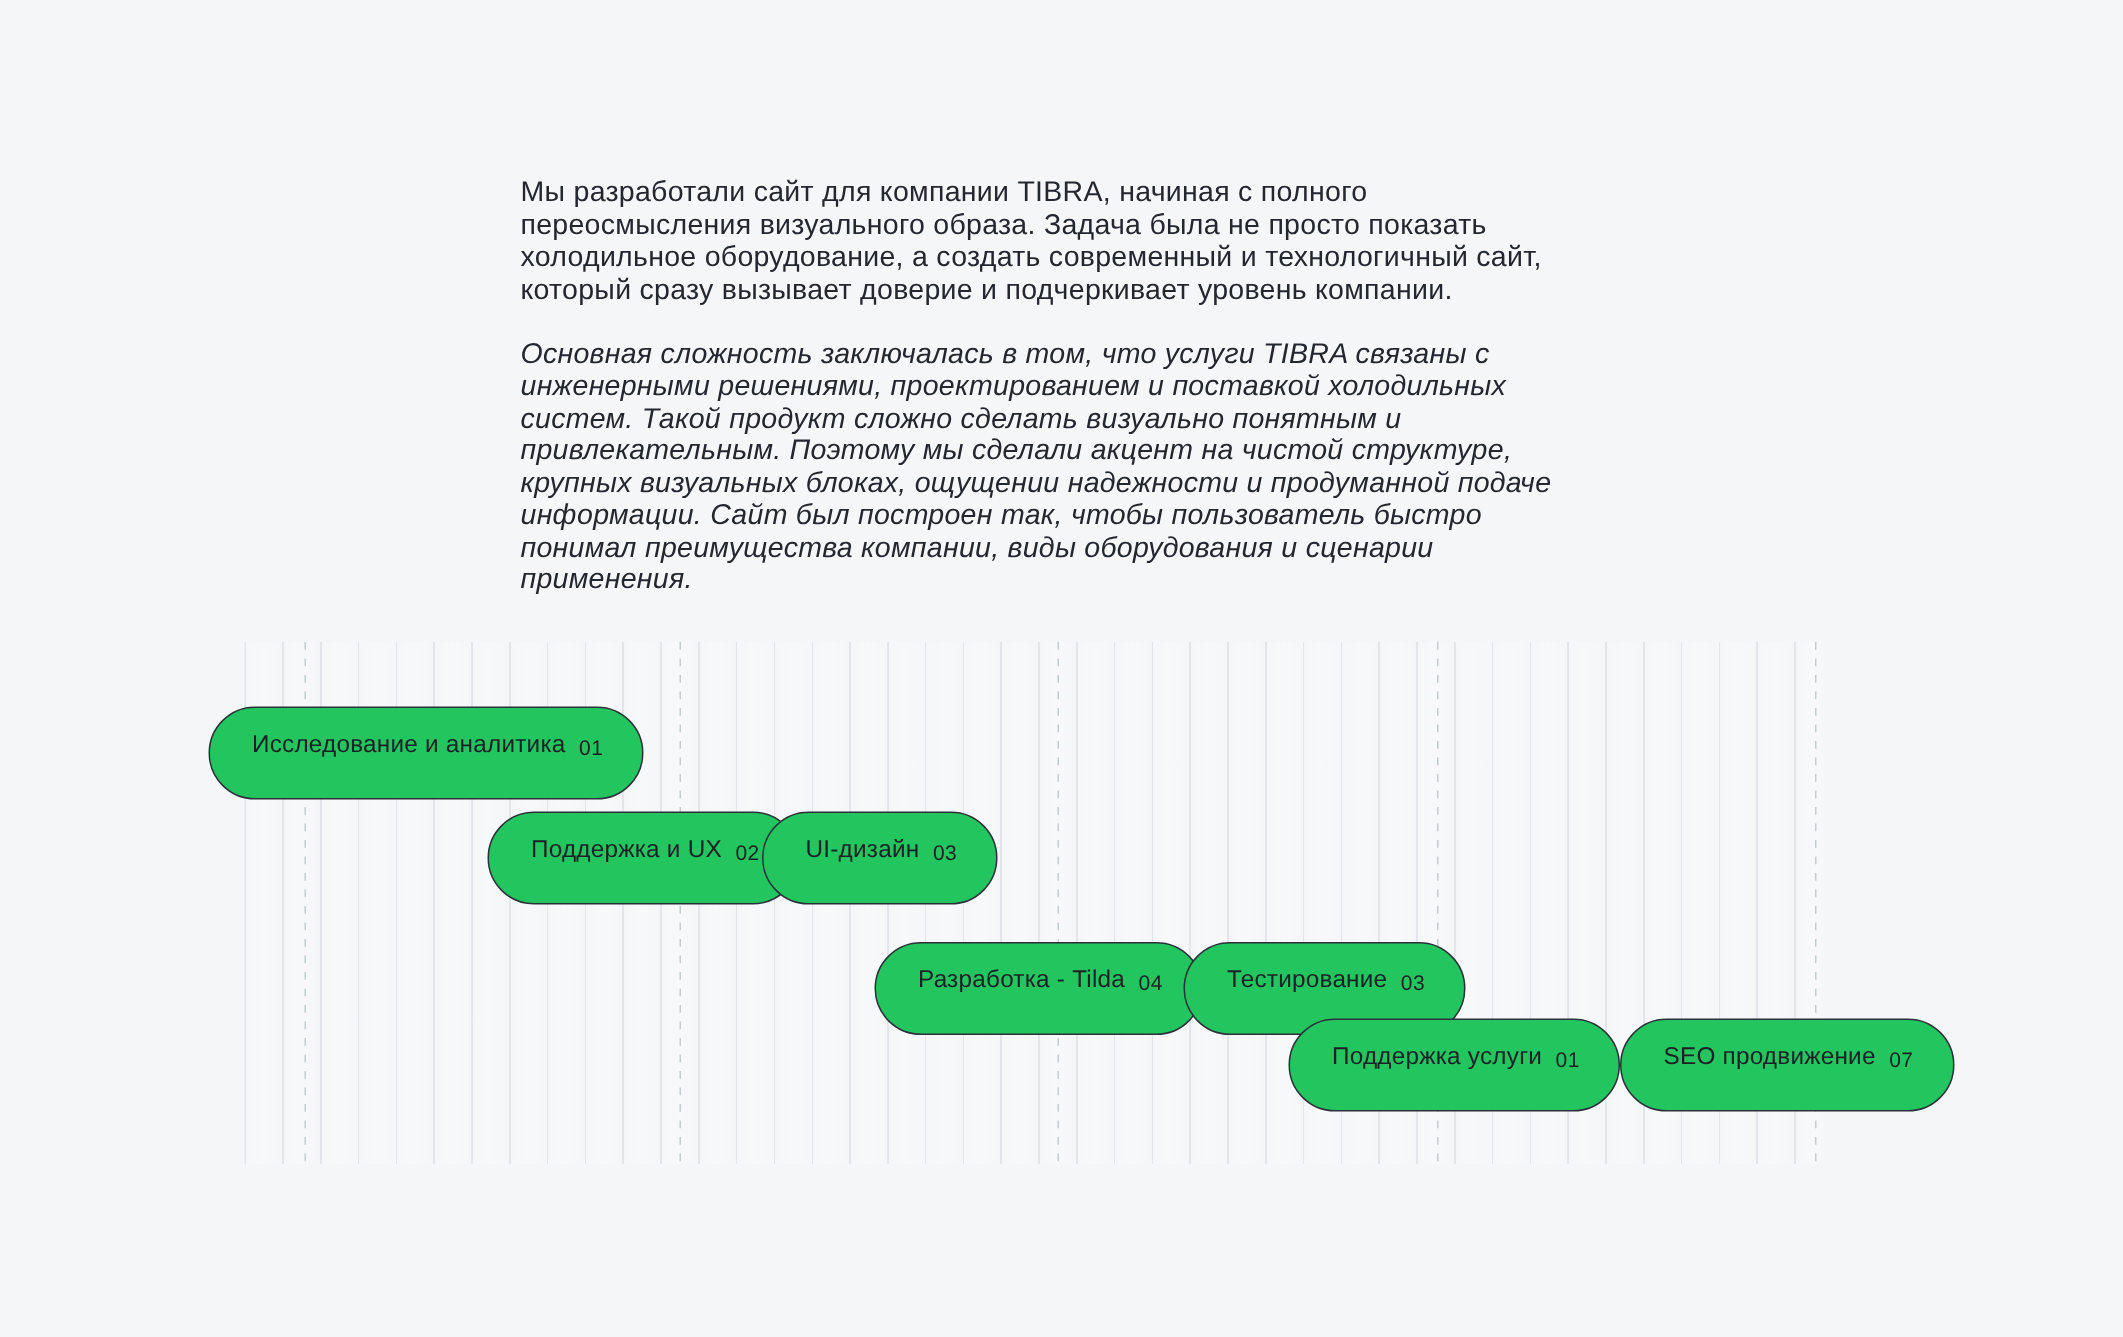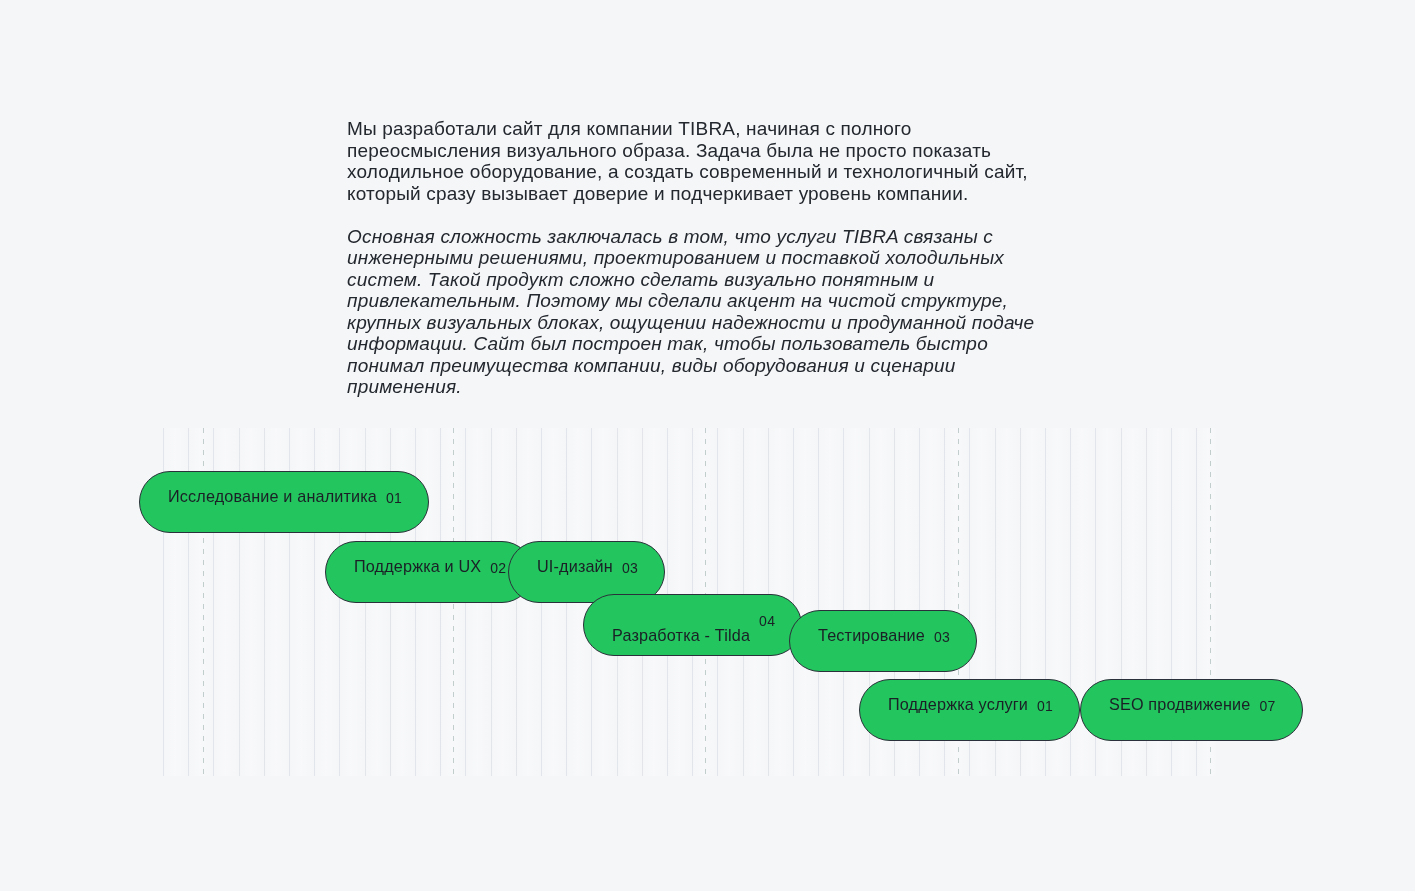--- a/index.html
+++ b/index.html
@@ -154,25 +154,25 @@
         <span class="pill-index">01</span>
       </div>
       <div class="pill" style="left: 325px; top: 113px; min-width: 171px;">
         <span class="pill-label">Поддержка и UX</span>
         <span class="pill-index">02</span>
       </div>
       <div class="pill" style="left: 508px; top: 113px; min-width: 131px; text-align: right;">
         <span class="pill-label">UI-дизайн</span>
         <span class="pill-index">03</span>
       </div>
-      <div class="pill" style="left: 583px; top: 166px; min-width: 195px; align-items: flex-end;">
+      <div class="pill" style="left: 583px; top: 200px; min-width: 195px;">
         <span class="pill-label">Разработка - Tilda</span>
         <span class="pill-index">04</span>
       </div>
-      <div class="pill" style="left: 789px; top: 182px; min-width: 163px;">
+      <div class="pill" style="left: 789px; top: 200px; min-width: 163px;">
         <span class="pill-label">Тестирование</span>
         <span class="pill-index">03</span>
       </div>
       <div class="pill" style="left: 859px; top: 251px; min-width: 211px;">
         <span class="pill-label">Поддержка услуги</span>
         <span class="pill-index">01</span>
       </div>
       <div class="pill" style="left: 1080px; top: 251px; min-width: 195px;">
         <span class="pill-label">SEO продвижение</span>
         <span class="pill-index">07</span>

